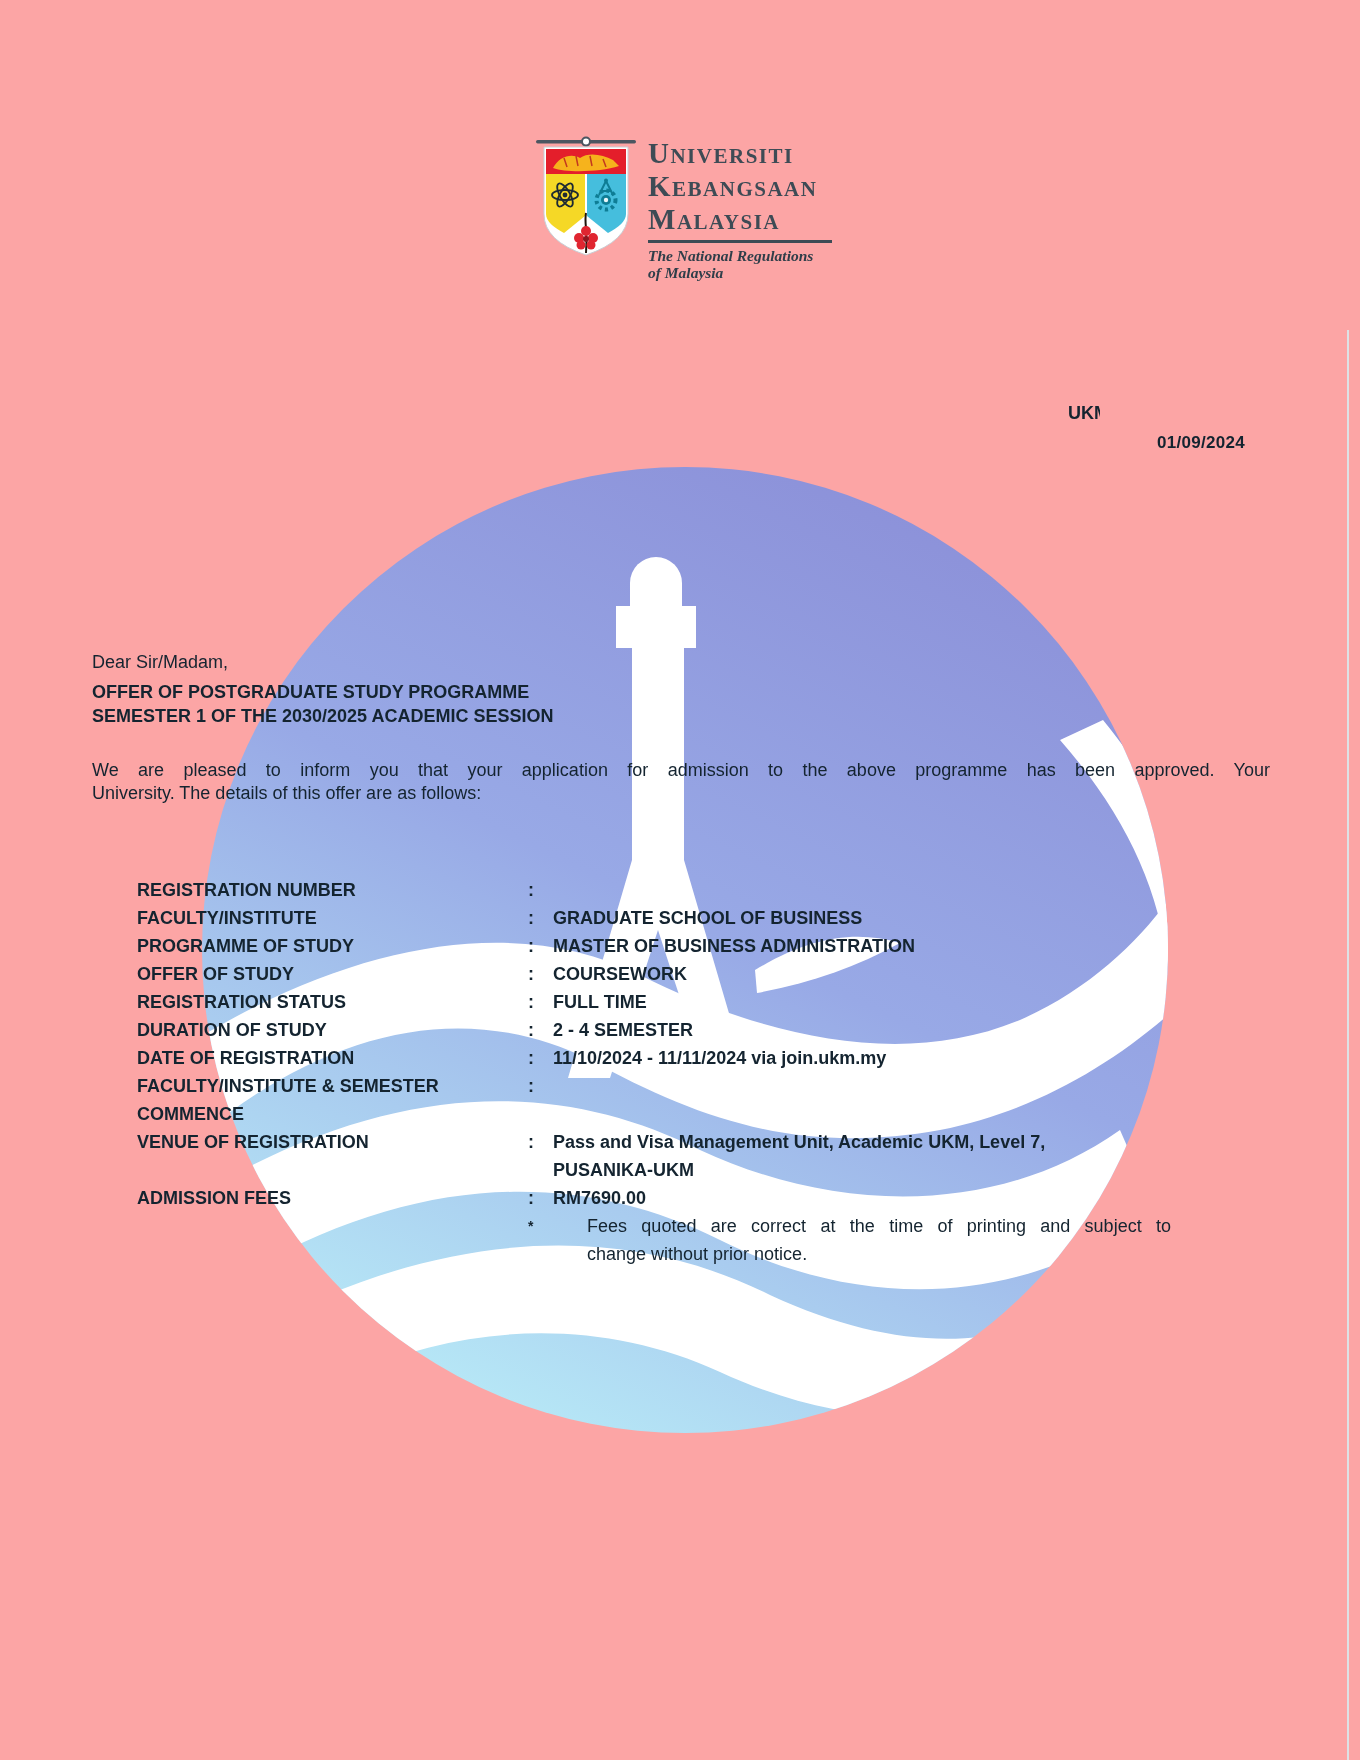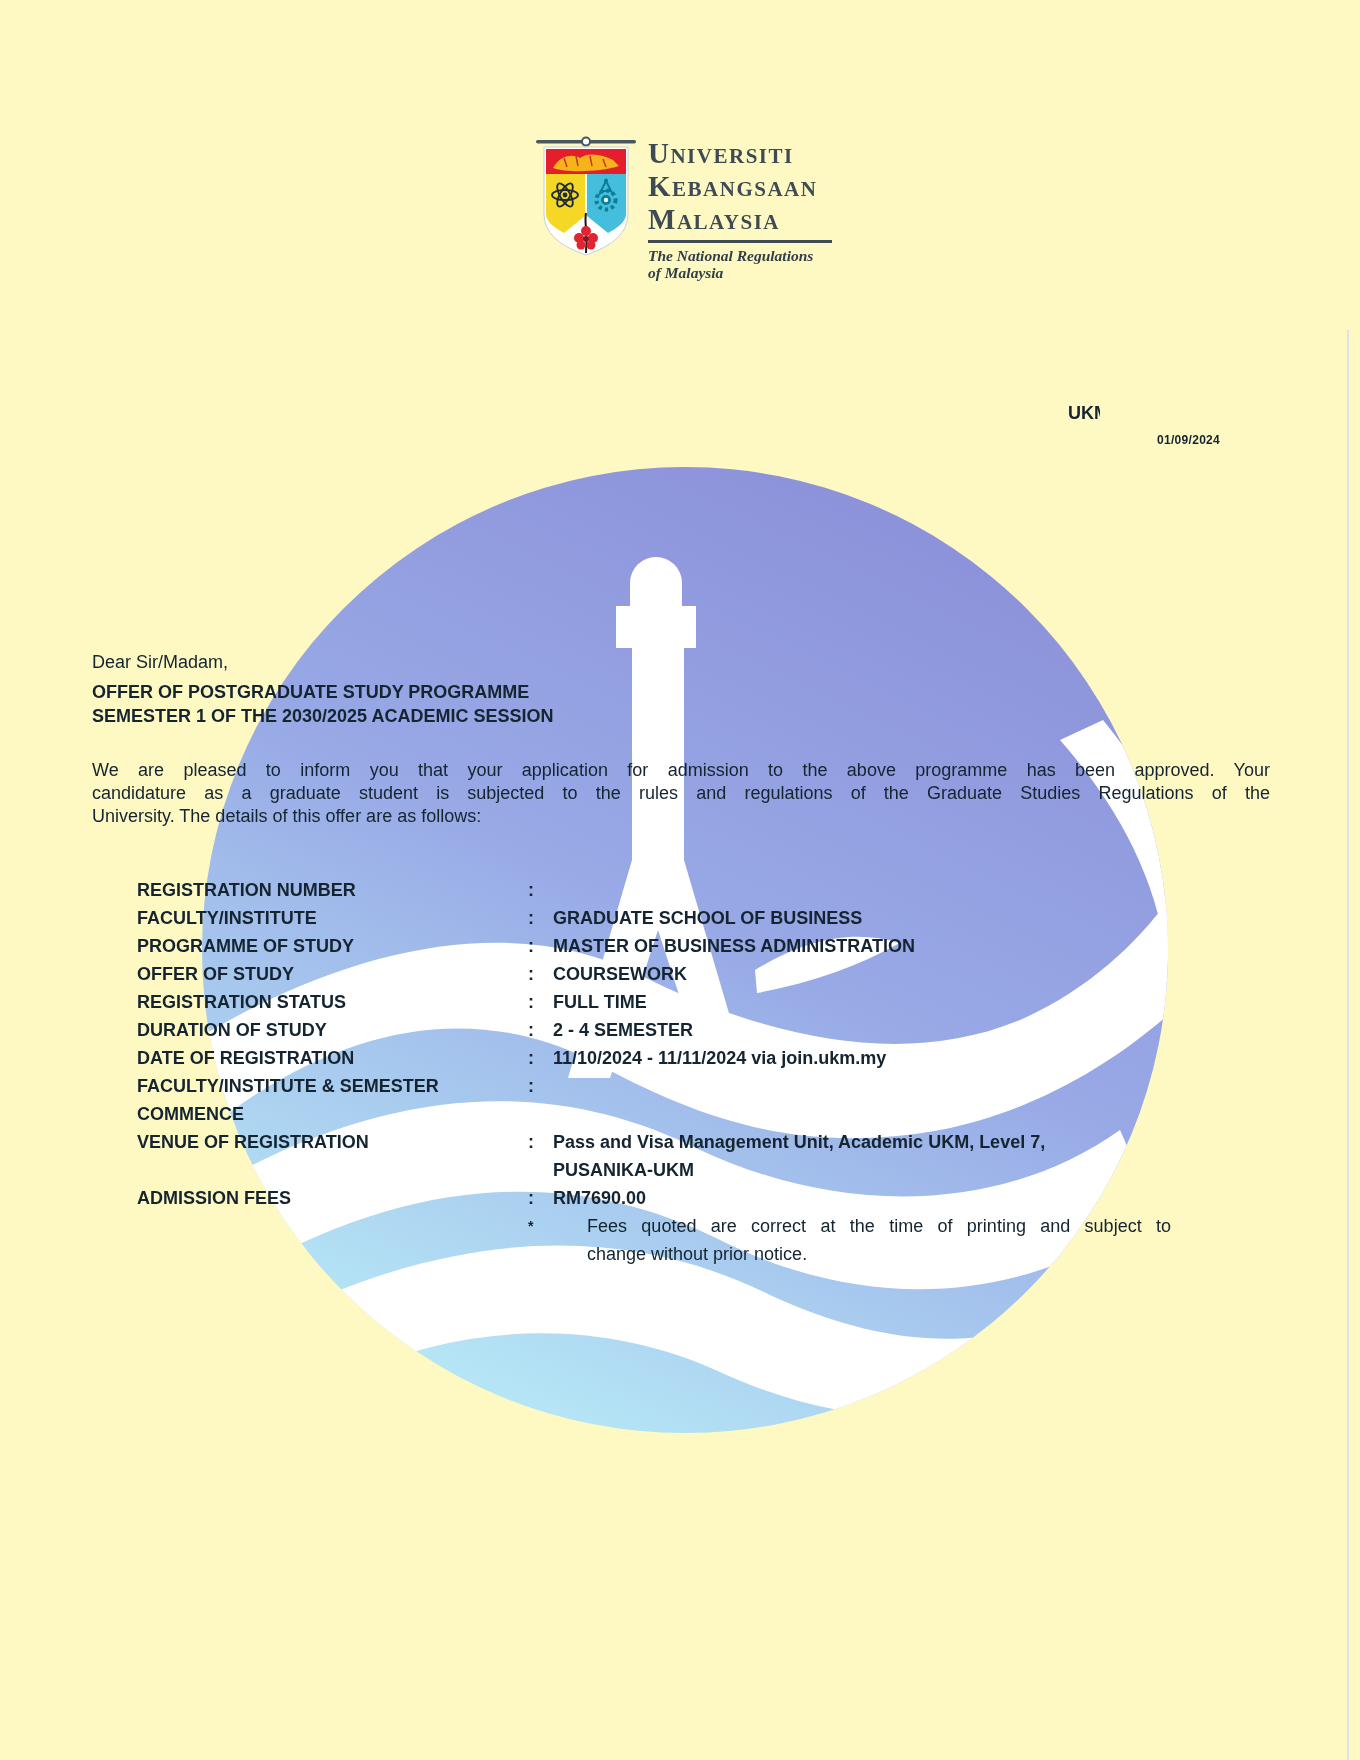--- a/index.html
+++ b/index.html
@@ -1,32 +1,32 @@
 <!DOCTYPE html>
 <html><head>
 <meta charset="utf-8">
 <style>
   html,body{margin:0;padding:0;background:#ffffff;}
-  .page{position:relative;width:1360px;height:1760px;background:#fef9c3;overflow:hidden;
+  .page{position:relative;width:1360px;height:1760px;background:#fca5a5;overflow:hidden;
         font-family:"Liberation Sans","DejaVu Sans",sans-serif;color:#142430;}
 
   
   .crest{position:absolute;left:534px;top:134px;}
   .wordmark{position:absolute;left:648px;top:138px;}
   .wm-line{display:block;font-family:"Liberation Serif","DejaVu Serif",serif;
            font-size:21px;line-height:30px;letter-spacing:1.5px;color:#3e4b55;font-weight:600;}
   .wm-line::first-letter{font-size:29px;}
   .wm-rule{width:184px;height:2.5px;background:#3e4b55;margin-top:3px;}
   .tagline{margin-top:4px;font-family:"Liberation Serif","DejaVu Serif",serif;
            font-style:italic;font-weight:bold;font-size:15.5px;line-height:17px;color:#2f3e49;}
 
   
   .ref-clip{position:absolute;left:1068px;top:403px;width:32px;overflow:hidden;}
   .ref-clip span{white-space:nowrap;font-weight:bold;font-size:18px;}
-  .letter-date{position:absolute;left:1157px;top:433px;font-weight:bold;font-size:12px;letter-spacing:.3px;}
+  .letter-date{position:absolute;left:1157px;top:433px;font-weight:bold;font-size:17px;letter-spacing:.3px;}
 
   
   .wm-svg{position:absolute;left:155px;top:425px;}
 
   
   .salutation{position:absolute;left:92px;top:652px;font-size:18px;}
   .subject{position:absolute;left:92px;top:681px;font-weight:bold;font-size:18px;line-height:23.5px;}
   .para{position:absolute;left:92px;top:759px;width:1178px;font-size:18px;line-height:23.2px;}
   .para-line{display:block;text-align:justify;text-align-last:justify;}
   .para-line.last{text-align-last:auto;}
@@ -127,21 +127,20 @@
   <div class="letter-date" data-bind="reference.date">01/09/2024</div>
 
   <div class="salutation" data-bind="letter.salutation">Dear Sir/Madam,</div>
   <div class="subject">
     <div data-bind="letter.subject_lines.0">OFFER OF POSTGRADUATE STUDY PROGRAMME</div>
     <div data-bind="letter.subject_lines.1">SEMESTER 1 OF THE 2030/2025 ACADEMIC SESSION</div>
   </div>
 
   <div class="para">
     <span class="para-line" data-bind="letter.body_lines.0">We are pleased to inform you that your application for admission to the above programme has been approved. Your</span>
-    <span class="para-line" data-bind="letter.body_lines.1">candidature as a graduate student is subjected to the rules and regulations of the Graduate Studies Regulations of the</span>
     <span class="para-line last" data-bind="letter.body_lines.2">University. The details of this offer are as follows:</span>
   </div>
 
   <div class="details">
     <div class="r">
       <div class="rl" data-bind="details.rows.0.label">REGISTRATION NUMBER</div>
       <div class="rs" data-bind="details.rows.0.sep">:</div>
       <div class="rv" data-bind="details.rows.0.value"></div>
     </div>
     <div class="r">

